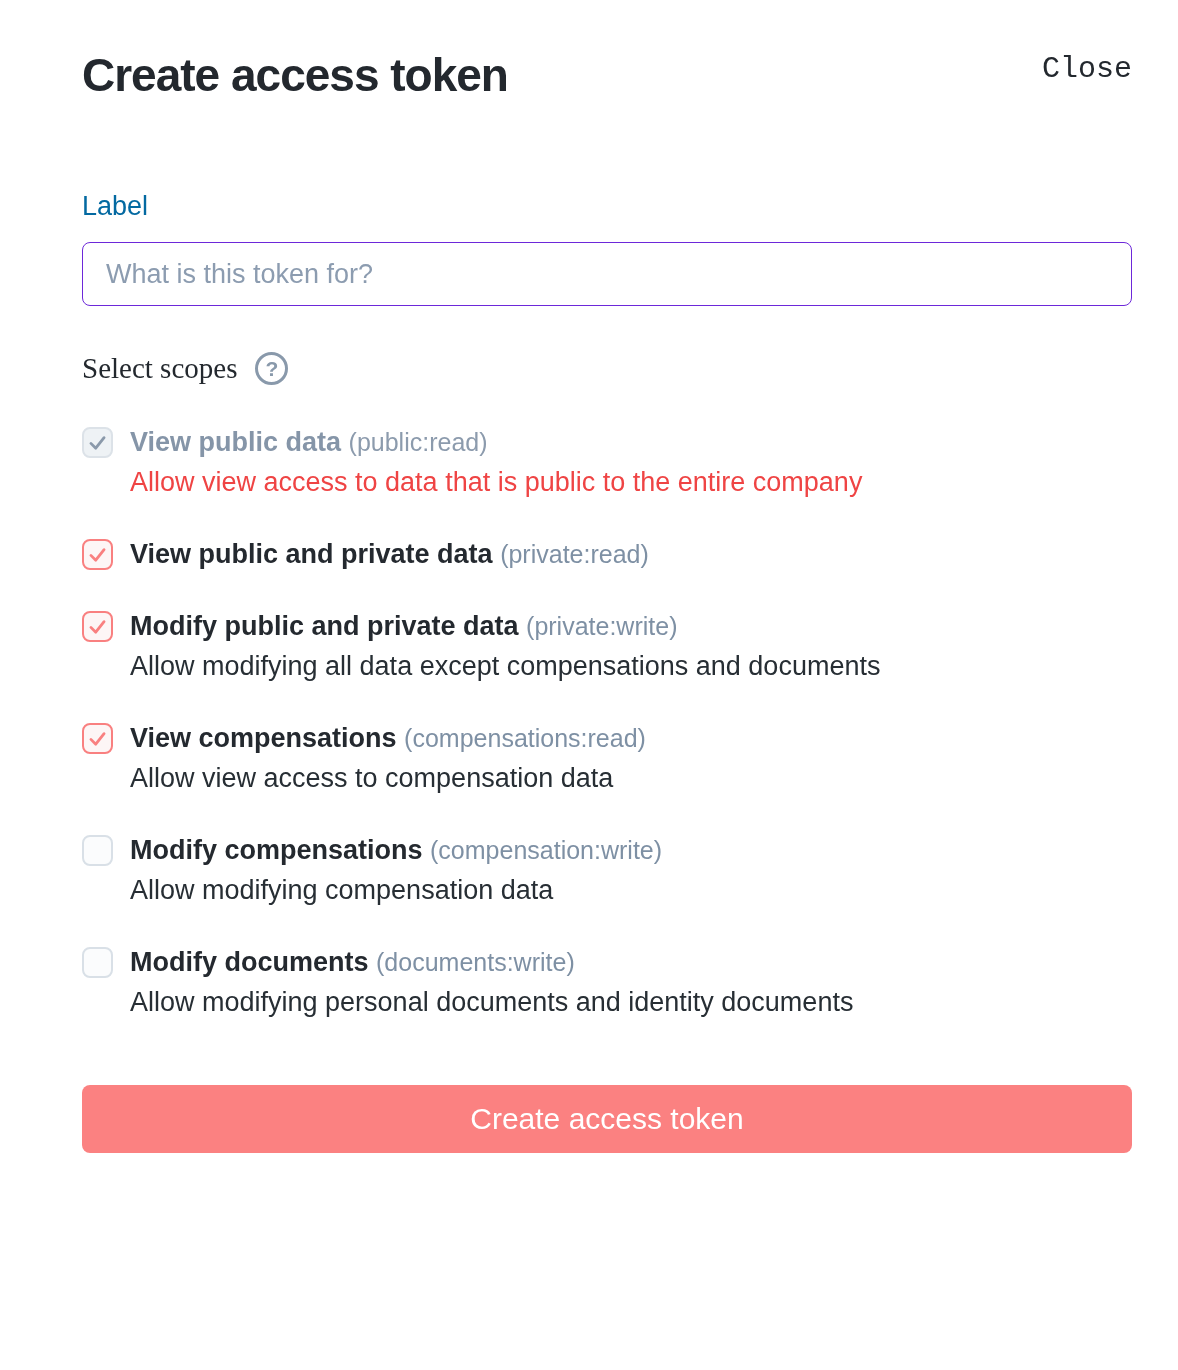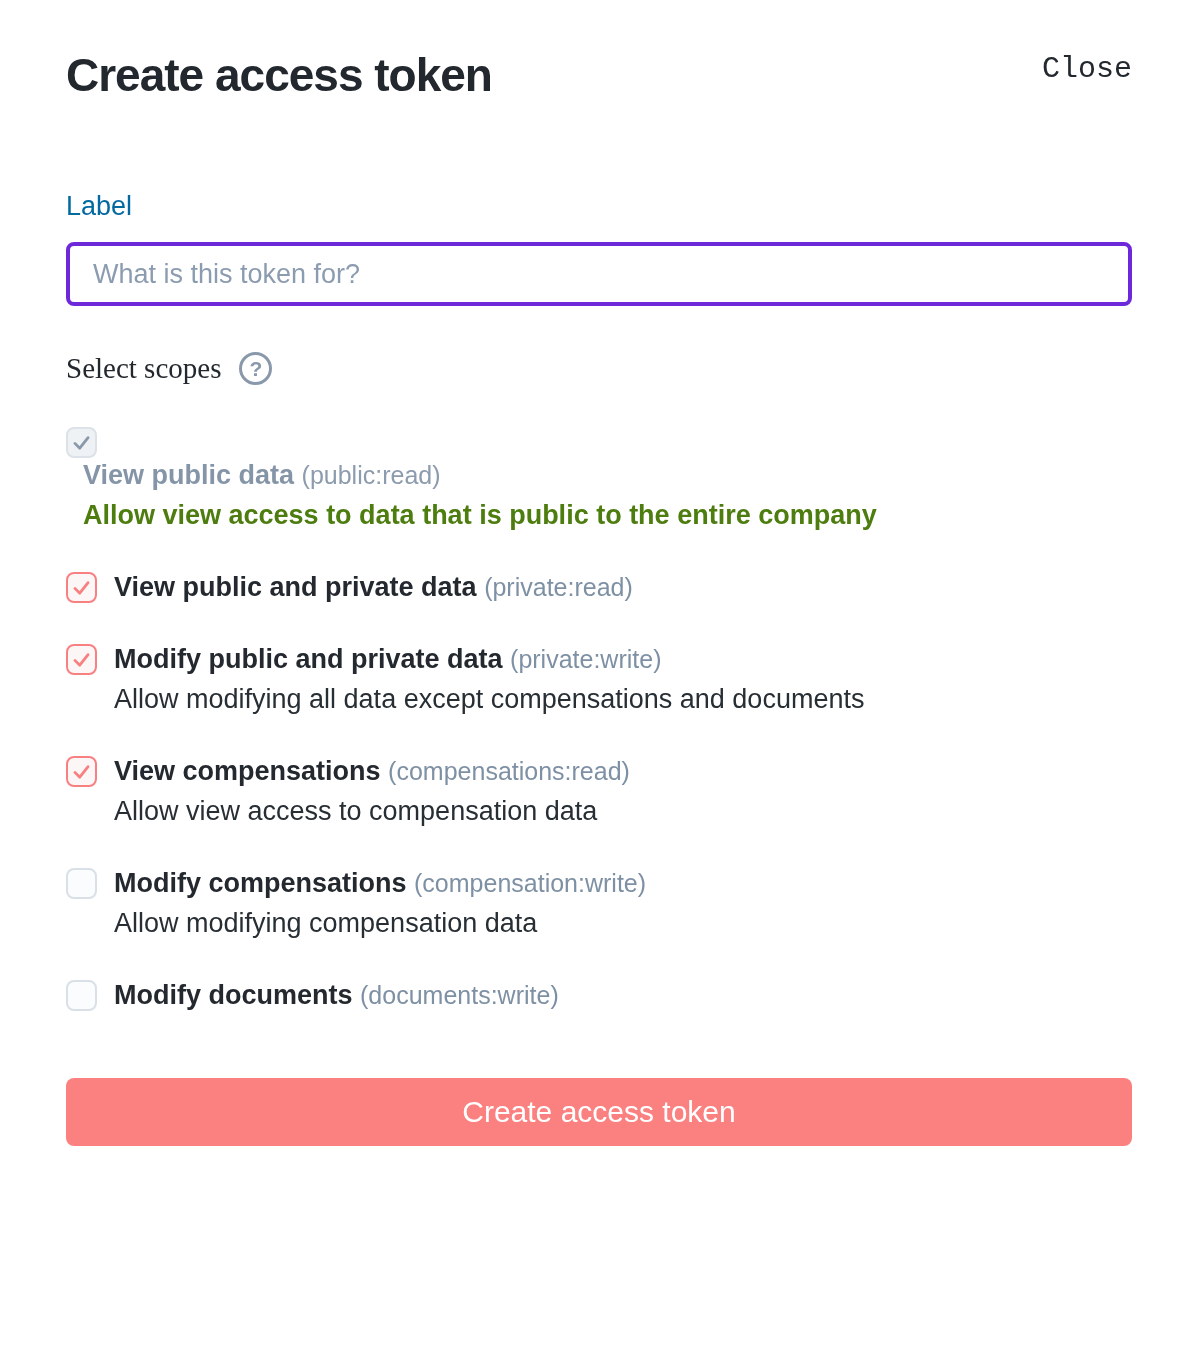--- a/index.html
+++ b/index.html
@@ -4,21 +4,21 @@
 <style>
   * { box-sizing: border-box; margin: 0; padding: 0; }
   html, body { background: #ffffff; }
   body {
     width: 1178px;
     min-height: 1370px;
     font-family: "Liberation Sans", sans-serif;
     color: #272e34;
     position: relative;
   }
-  .modal { padding: 48px 46px 45px 66px; }
+  .modal { padding: 48px 46px 45px 66px; margin-left: 16px; }
 
   
   .modal-header {
     display: flex;
     justify-content: space-between;
     align-items: flex-start;
     margin-bottom: 88px;
   }
   .modal-title {
     font-size: 46px;
@@ -40,21 +40,21 @@
 
   
   .field-label {
     font-size: 27px;
     color: #0369a1;
     margin-bottom: 20px;
   }
   .text-input {
     width: 100%;
     height: 64px;
-    border: 4px solid #6d28d9;
+    border: 1px solid #6d28d9;
     border-radius: 8px;
     font-size: 27px;
     font-family: inherit;
     color: #272e34;
     padding: 0 23px;
     outline: none;
     background: #ffffff;
   }
   .text-input::placeholder { color: #8c9cb0; opacity: 1; }
 
@@ -118,22 +118,22 @@
   .scope-title { font-weight: bold; color: #24292f; }
   .scope-code { font-size: 25px; color: #7e90a4; }
   .scope-desc {
     font-size: 27px;
     line-height: 34px;
     color: #272e34;
     margin-top: 6px;
   }
   .scope-row.disabled .scope-title { color: #8595a8; }
   .scope-row.disabled .scope-code { color: #8c9bad; }
-  .scope-row.disabled .scope-desc { color: #4d7c0f; font-weight: bold; }
-  .scope-row.disabled { cursor: default; flex-direction: column; }
+  .scope-row.disabled .scope-desc { color: #ef4444; }
+  .scope-row.disabled { cursor: default; }
 
   
   .submit-btn {
     display: block;
     width: 100%;
     height: 68px;
     margin-top: 66px;
     background: #fb8181;
     border: none;
     border-radius: 8px;
@@ -239,20 +239,21 @@
 
     <div class="scope-row">
       <span class="scope-checkbox">
         
       </span>
       <div class="scope-body">
         <div class="scope-title-line">
           <span class="scope-title">Modify documents</span>
           <span class="scope-code">(documents:write)</span>
         </div>
+        <div class="scope-desc">Allow modifying personal documents and identity documents</div>
       </div>
     </div>
 
   </div>
 
   <button class="submit-btn">Create access token</button>
 
 </div>
 
 </body></html>

